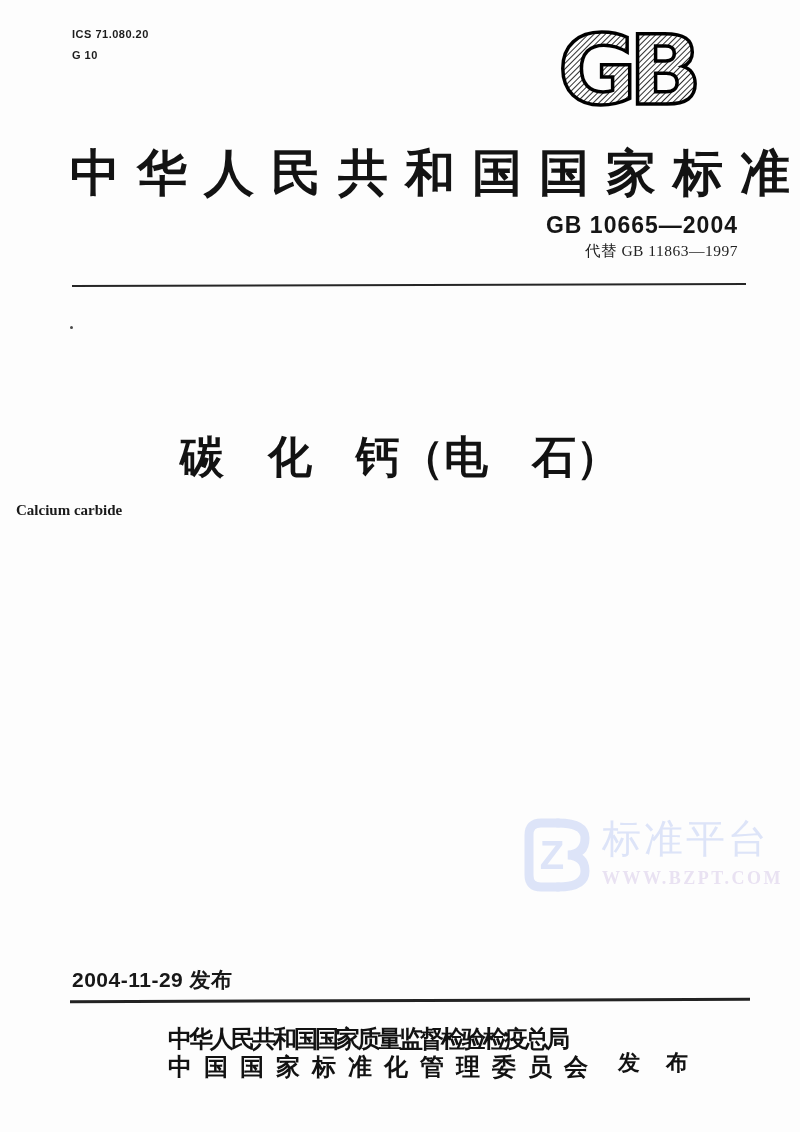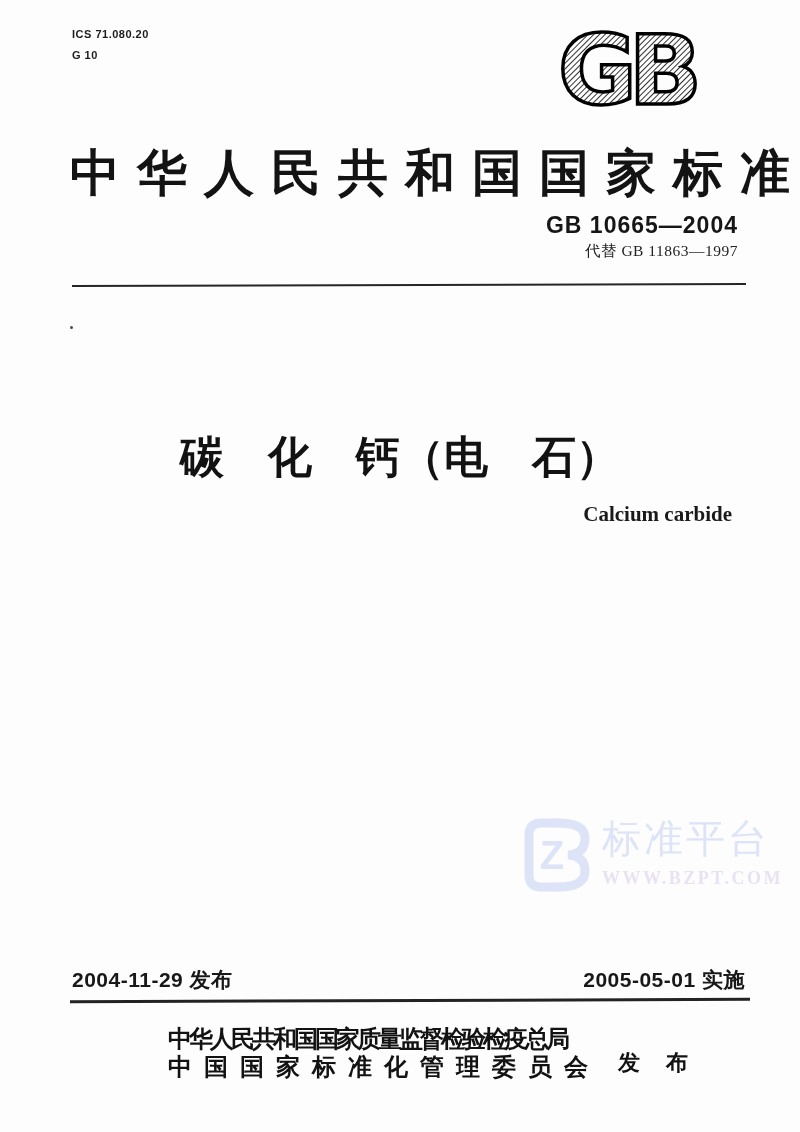--- a/index.html
+++ b/index.html
@@ -53,21 +53,21 @@
   }
 
   
   .title-cn {
     left: 0; top: 428px; width: 800px; box-sizing: border-box;
     text-align: center; font-size: 44px; font-weight: bold;
     color: #121212; white-space: nowrap;
   }
   .title-en {
     left: 0; top: 502px; width: 732px; padding-left: 16px; box-sizing: border-box;
-    text-align: right; font-size: 21px; font-weight: bold; color: #1a1a1a;
+    text-align: left; font-size: 15px; font-weight: bold; color: #1a1a1a;
   }
 
   
   .watermark { left: 522px; top: 816px; width: 230px; display: flex; }
   .wm-logo { flex: 0 0 auto; }
   .wm-texts { margin-left: 10px; }
   .wm-brand {
     font-family: "Liberation Sans", "DejaVu Sans", sans-serif;
     font-size: 39px; line-height: 46px; letter-spacing: 3px;
     color: #dde4f8; white-space: nowrap;
@@ -154,21 +154,20 @@
         <text x="30" y="53" text-anchor="middle" font-family="'Liberation Sans', sans-serif" font-size="40" font-weight="bold" fill="#dde4f8">Z</text>
       </svg>
     </div>
     <div class="wm-texts">
       <div class="wm-brand">标准平台</div>
       <div class="wm-url">WWW.BZPT.COM</div>
     </div>
   </div>
 
   <div class="abs date-left">2004-11-29 发布</div>
-  <div class="abs date-right">2005-05-01 实施</div>
 
   <div class="abs rule-bottom"></div>
 
   <div class="abs issuer1">中华人民共和国国家质量监督检验检疫总局</div>
   <div class="abs issuer2">中国国家标准化管理委员会</div>
   <div class="abs release-label">发　布</div>
 
 </div>
 
 </body></html>

